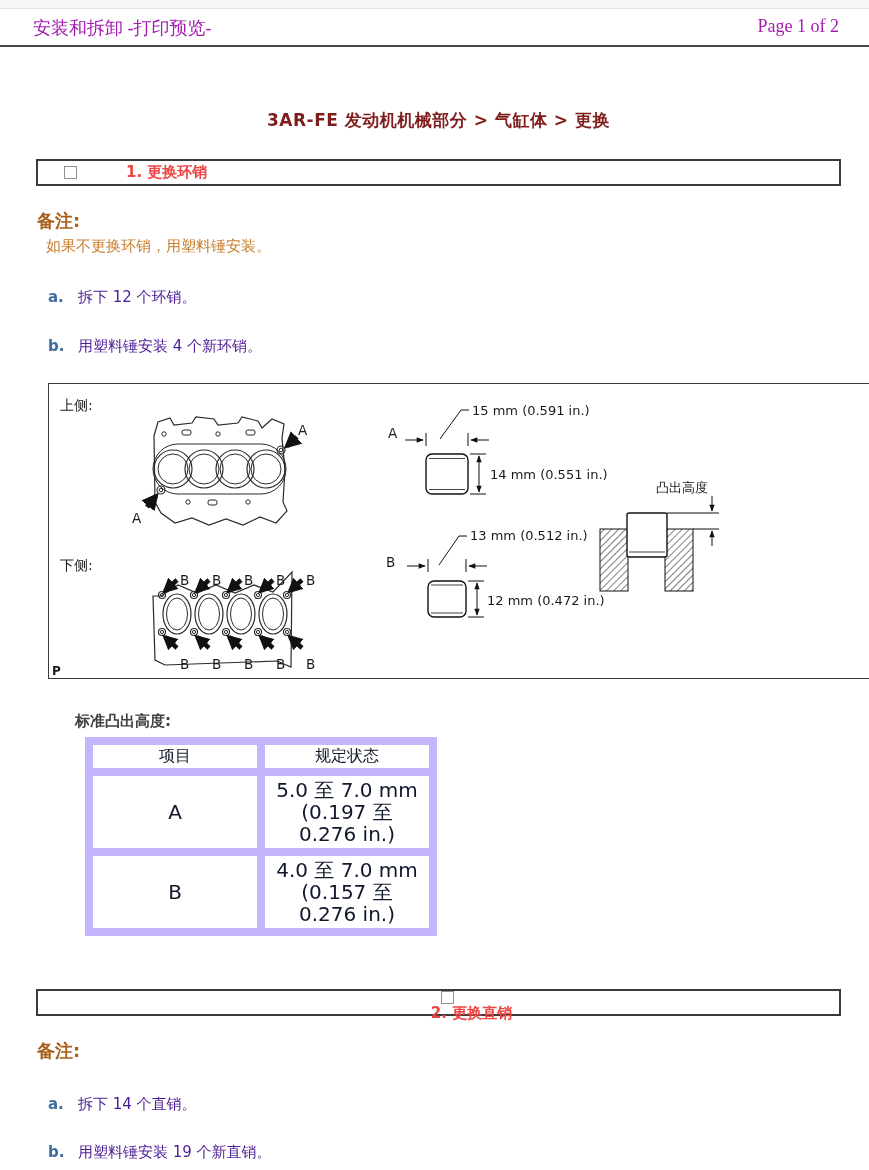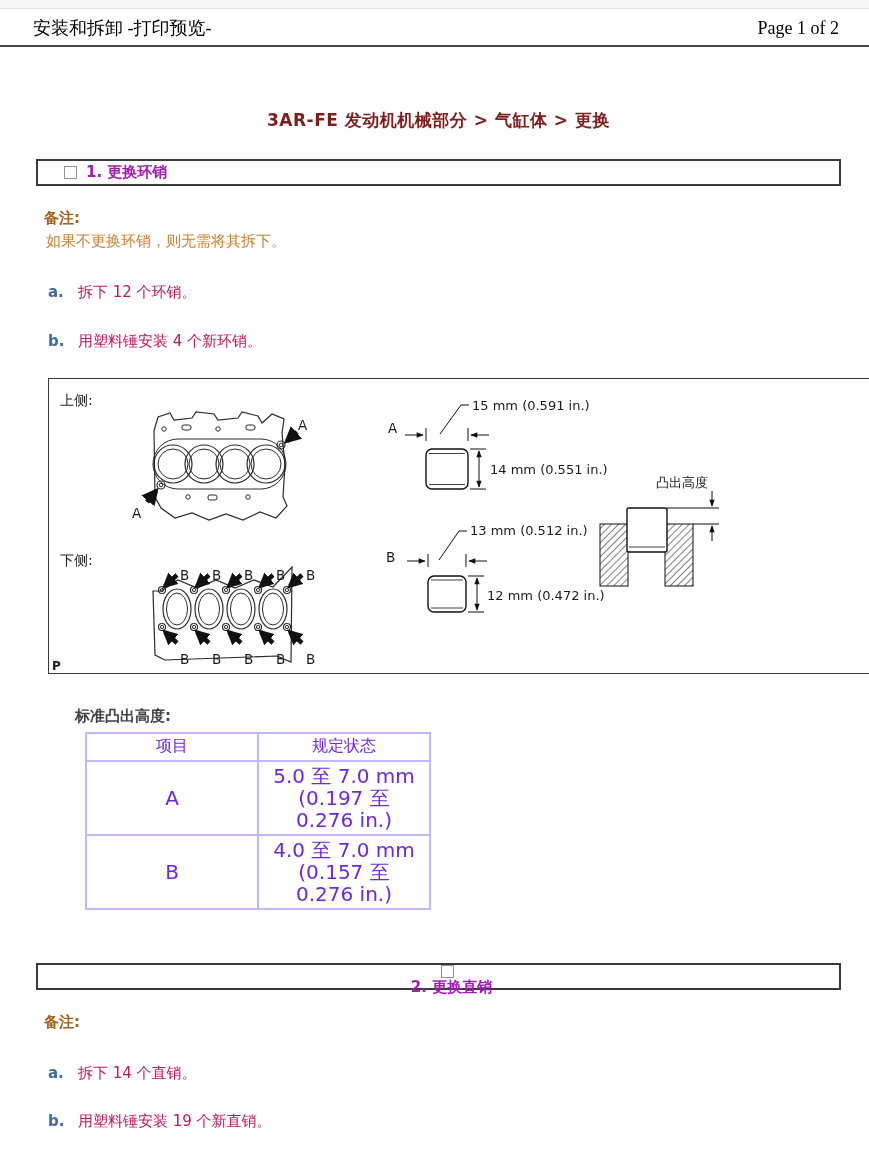--- a/index.html
+++ b/index.html
@@ -4,54 +4,54 @@
 <style>
   * { box-sizing: border-box; }
   html,body { margin:0; padding:0; }
   body {
     width:869px; height:1170px; background:#ffffff; position:relative;
     font-family:"DejaVu Sans","Liberation Sans",sans-serif;
     color:#3d3d3d; overflow:hidden;
   }
   .topbar { height:9px; background:#f7f7f7; border-bottom:1px solid #e3e3e3; }
   .doc-header {
-    display:flex; justify-content:space-between; align-items:center;
+    display:flex; justify-content:space-between; align-items:flex-start;
     padding:7px 30px 5px 33px; border-bottom:2px solid #474747;
     font-family:"Liberation Serif","DejaVu Serif",serif;
-    font-size:18px; color:#000000;
+    font-size:18px; color:#a21caf;
   }
   main { padding:0 28px 0 36px; }
   .page-title {
     margin-top:62px; text-align:center; font-weight:bold;
     font-size:17px; color:#7f1d1d; letter-spacing:.5px;
   }
   .section-bar {
     margin-top:27px; border:2px solid #3a3a3a; height:27px;
     display:flex; align-items:center; padding-left:26px; background:#fff;
   }
   .checkbox {
     width:13px; height:13px; border:1px solid #929292; background:#fff;
     display:inline-block; margin-right:9px; flex:none;
   }
-  .section-label { font-weight:bold; font-size:15px; color:#a21caf; }
-  .note-label { margin:23px 0 0 8px; font-weight:bold; font-size:15px; color:#a8611c; }
+  .section-label { font-weight:bold; font-size:15px; color:#ef4444;margin-left:40px; }
+  .note-label { margin:23px 0 0 1px; font-weight:bold; font-size:18px; color:#a8611c; }
   .note-text  { margin:4px 0 0 10px; font-size:15px; color:#c97e2e; }
   .step { display:flex; margin-top:30px; font-size:15px; line-height:1.25; }
   .step-letter { width:30px; margin-left:12px; font-weight:bold; color:#3f6e9e; flex:none; }
-  .step-text { color:#be185d; }
+  .step-text { color:#4c1d95; }
   .figure {
     margin:27px 0 0 12px; width:823px; height:296px;
     border:1px solid #3a3a3a; background:#fff;
   }
   .figure svg { display:block; }
   .spec-heading { margin:33px 0 0 39px; font-weight:bold; font-size:15px; color:#404040; }
   .spec-table { margin:6px 0 0 49px; border-collapse:collapse; table-layout:fixed; }
   .spec-table th, .spec-table td {
-    border:2px solid #c4b5fd; text-align:center; vertical-align:middle;
-    color:#6d28d9; font-weight:normal; background:#fff;
+    border:8px solid #c4b5fd; text-align:center; vertical-align:middle;
+    color:#0f172a; font-weight:normal; background:#fff;
   }
   .spec-table th { width:172px; height:28px; font-size:16px; }
   .spec-table td { font-size:20px; line-height:22px; padding:3px 10px; height:70px; }
   .mt-lg { margin-top:53px;flex-direction:column; }
   svg text { font-family:"DejaVu Sans","Liberation Sans",sans-serif; fill:#1a1a1a; }
 </style>
 </head>
 <body>
 
 <div class="topbar"></div>
@@ -64,21 +64,21 @@
 <main>
 
   <div class="page-title">3AR-FE 发动机机械部分 &gt; 气缸体 &gt; 更换</div>
 
   <div class="section-bar">
     <span class="checkbox"></span>
     <span class="section-label">1. 更换环销</span>
   </div>
 
   <div class="note-label">备注:</div>
-  <div class="note-text">如果不更换环销，则无需将其拆下。</div>
+  <div class="note-text">如果不更换环销，用塑料锤安装。</div>
 
   <div class="step" style="margin-top:32px;">
     <span class="step-letter">a.</span>
     <span class="step-text">拆下 12 个环销。</span>
   </div>
   <div class="step">
     <span class="step-letter">b.</span>
     <span class="step-text">用塑料锤安装 4 个新环销。</span>
   </div>
 

